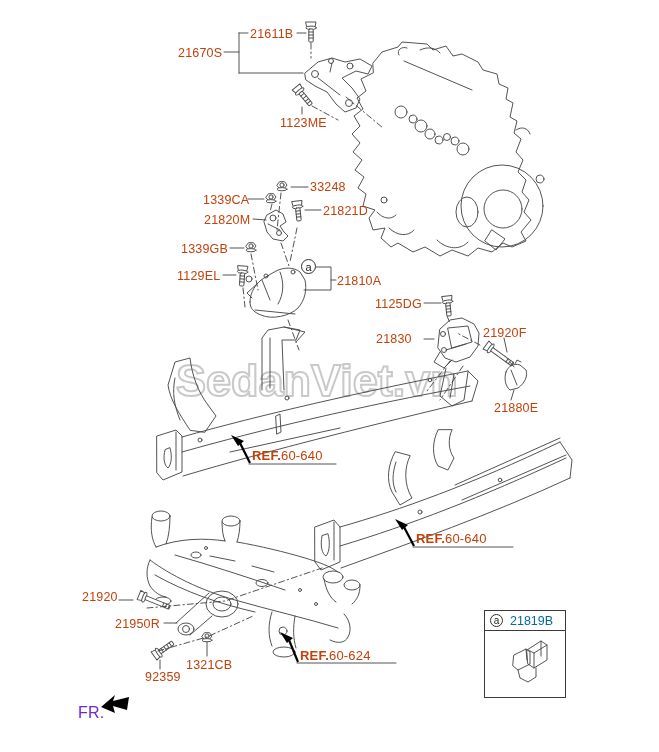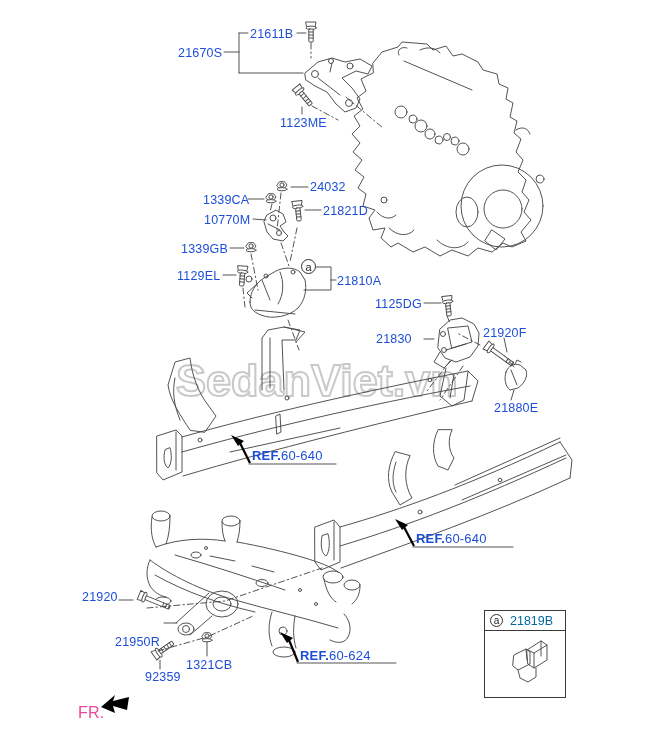--- a/index.html
+++ b/index.html
@@ -1,22 +1,22 @@
 <!DOCTYPE html>
 <html><head>
 <meta charset="utf-8">
 <style>
   html,body{margin:0;padding:0;background:#f2f2f2;}
   .screen{position:relative;width:659px;height:752px;background:#ffffff;overflow:hidden;
           font-family:"Liberation Sans", sans-serif;}
   svg.art{position:absolute;left:0;top:0;}
-  .lbl{position:absolute;font-size:12.5px;letter-spacing:.2px;color:#1d4ed8;white-space:nowrap;}
+  .lbl{position:absolute;font-size:12.5px;letter-spacing:.2px;color:#c2410c;white-space:nowrap;}
   .ref{font-size:13px;}
   .ref .b{font-weight:bold;}
-  .fr-lbl{font-size:16px;color:#ec4899;}
+  .fr-lbl{font-size:16px;color:#6d28d9;}
   .circle-a{position:absolute;width:15px;height:15px;border:1.2px solid #2f2f2f;border-radius:50%;
             display:flex;align-items:center;justify-content:center;font-size:11px;color:#1b1b1b;
             background:transparent;box-sizing:border-box;}
   .callout-box{position:absolute;left:484px;top:610px;width:82px;height:88px;border:1px solid #3a3a3a;
                box-sizing:border-box;background:transparent;}
   .callout-head{display:flex;align-items:center;gap:7px;height:19px;border-bottom:1px solid #3a3a3a;
                 padding:0 0 0 5px;}
   .callout-head .mini-a{position:static;width:13px;height:13px;font-size:10px;flex:0 0 auto;}
   .callout-part{font-size:12.5px;color:#0369a1;}
 </style>
@@ -274,33 +274,33 @@
       <polygon points="280,632 293,638 287,643"></polygon>
       <path d="M289,640 L298,662" stroke="#000" stroke-width="2.2" fill="none"></path>
     </g>
     <polygon points="101,707 115,695 113,701 129,697 127,710 113,706 115,713"></polygon>
   </g>
 </svg>
 
 <div class="lbl" style="left:250px;top:27px">21611B</div>
 <div class="lbl" style="left:178px;top:46px">21670S</div>
 <div class="lbl" style="left:280px;top:116px">1123ME</div>
-<div class="lbl" style="left:310px;top:180px">24032</div>
+<div class="lbl" style="left:310px;top:180px">33248</div>
 <div class="lbl" style="left:203px;top:193px">1339CA</div>
 <div class="lbl" style="left:323px;top:204px">21821D</div>
-<div class="lbl" style="left:204px;top:213px">10770M</div>
+<div class="lbl" style="left:204px;top:213px">21820M</div>
 <div class="lbl" style="left:181px;top:242px">1339GB</div>
 <div class="lbl" style="left:177px;top:269px">1129EL</div>
 <div class="lbl" style="left:337px;top:274px">21810A</div>
 <div class="lbl" style="left:375px;top:297px">1125DG</div>
 <div class="lbl" style="left:376px;top:332px">21830</div>
 <div class="lbl" style="left:483px;top:326px">21920F</div>
 <div class="lbl" style="left:494px;top:401px">21880E</div>
 <div class="lbl" style="left:82px;top:590px">21920</div>
-<div class="lbl" style="left:115px;top:635px">21950R</div>
+<div class="lbl" style="left:115px;top:617px">21950R</div>
 <div class="lbl" style="left:186px;top:658px">1321CB</div>
 <div class="lbl" style="left:145px;top:670px">92359</div>
 
 <div class="lbl ref" style="left:252px;top:448px">
   <span class="b">REF.</span><span>60-640</span>
 </div>
 <div class="lbl ref" style="left:416px;top:531px">
   <span class="b">REF.</span><span>60-640</span>
 </div>
 <div class="lbl ref" style="left:300px;top:648px">

